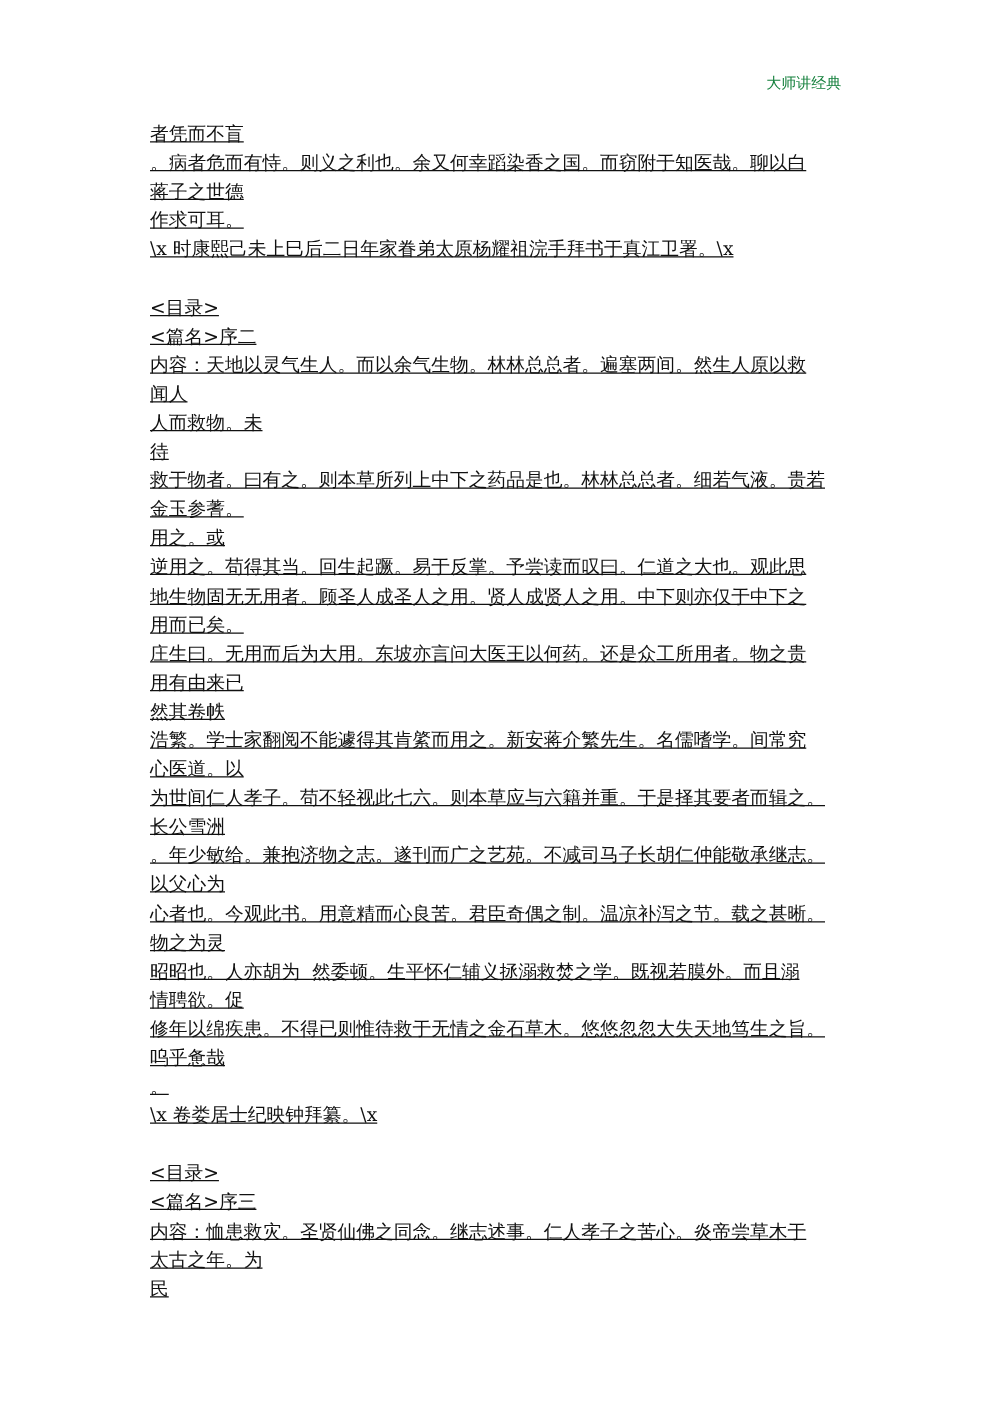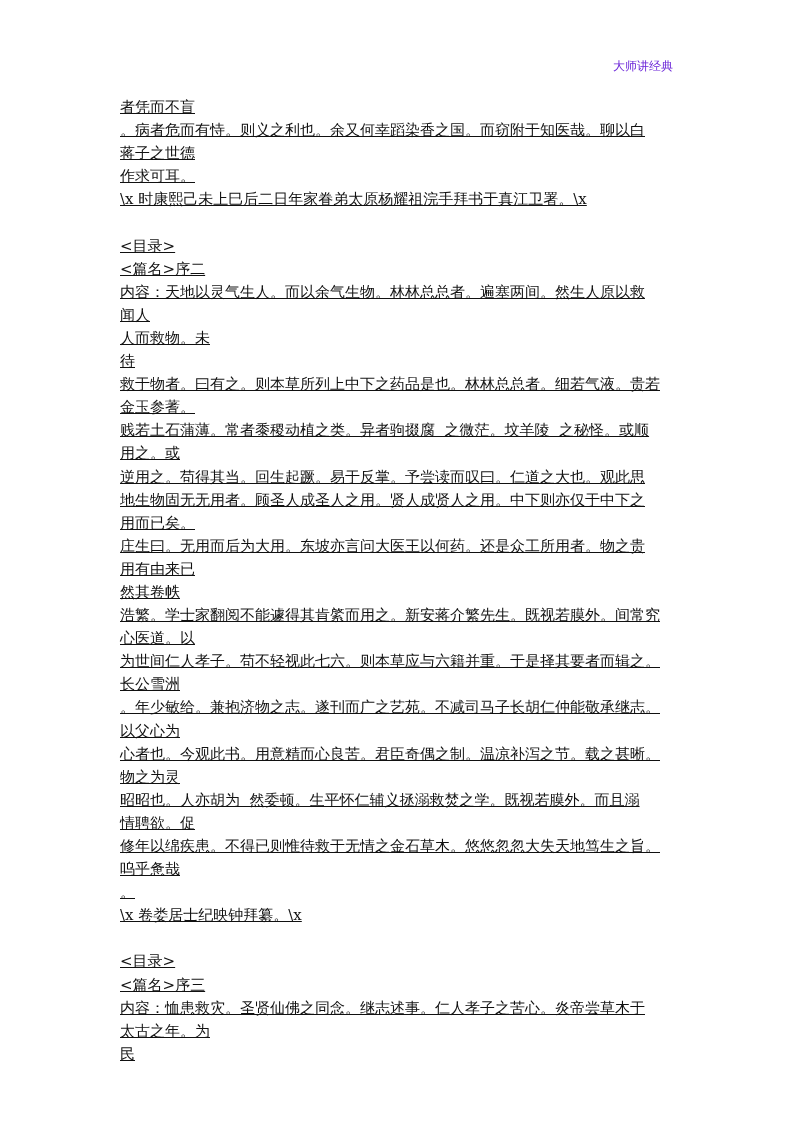--- a/index.html
+++ b/index.html
@@ -3,21 +3,21 @@
 <meta charset="utf-8">
 <style>
   html, body { margin: 0; padding: 0; background: #ffffff; }
   body {
     width: 793px; height: 1122px; position: relative; overflow: hidden;
     font-family: "DejaVu Serif", "Liberation Serif", serif;
     color: #111111;
   }
   .header {
     position: absolute; right: 120px; top: 58px;
-    font-size: 12px; color: #6d28d9;
+    font-size: 12px; color: #15803d;
   }
   .content {
     position: absolute; left: 120px; top: 96px; width: 560px;
     font-size: 15px; line-height: 23.1px; text-decoration: underline;
   }
   .line { display: block; white-space: pre; min-height: 23.1px; }
 </style>
 </head>
 <body>
 
@@ -33,29 +33,28 @@
     <span class="line">\x 时康熙己未上巳后二日年家眷弟太原杨耀祖浣手拜书于真江卫署。\x</span>
     <span class="line"></span>
     <span class="line">&lt;目录&gt;</span>
     <span class="line">&lt;篇名&gt;序二</span>
     <span class="line">内容：天地以灵气生人。而以余气生物。林林总总者。遍塞两间。然生人原以救</span>
     <span class="line">闻人</span>
     <span class="line">人而救物。未</span>
     <span class="line">待</span>
     <span class="line">救于物者。曰有之。则本草所列上中下之药品是也。林林总总者。细若气液。贵若</span>
     <span class="line">金玉参蓍。</span>
-    <span class="line">贱若土石蒲薄。常者黍稷动植之类。异者驹掇腐  之微茫。坟羊陵  之秘怪。或顺</span>
     <span class="line">用之。或</span>
     <span class="line">逆用之。苟得其当。回生起蹶。易于反掌。予尝读而叹曰。仁道之大也。观此思</span>
     <span class="line">地生物固无无用者。顾圣人成圣人之用。贤人成贤人之用。中下则亦仅于中下之</span>
     <span class="line">用而已矣。</span>
     <span class="line">庄生曰。无用而后为大用。东坡亦言问大医王以何药。还是众工所用者。物之贵</span>
     <span class="line">用有由来已</span>
     <span class="line">然其卷帙</span>
-    <span class="line">浩繁。学士家翻阅不能遽得其肯綮而用之。新安蒋介繁先生。既视若膜外。间常究</span>
+    <span class="line">浩繁。学士家翻阅不能遽得其肯綮而用之。新安蒋介繁先生。名儒嗜学。间常究</span>
     <span class="line">心医道。以</span>
     <span class="line">为世间仁人孝子。苟不轻视此七六。则本草应与六籍并重。于是择其要者而辑之。</span>
     <span class="line">长公雪洲</span>
     <span class="line">。年少敏给。兼抱济物之志。遂刊而广之艺苑。不减司马子长胡仁仲能敬承继志。</span>
     <span class="line">以父心为</span>
     <span class="line">心者也。今观此书。用意精而心良苦。君臣奇偶之制。温凉补泻之节。载之甚晰。</span>
     <span class="line">物之为灵</span>
     <span class="line">昭昭也。人亦胡为  然委顿。生平怀仁辅义拯溺救焚之学。既视若膜外。而且溺</span>
     <span class="line">情聘欲。促</span>
     <span class="line">修年以绵疾患。不得已则惟待救于无情之金石草木。悠悠忽忽大失天地笃生之旨。</span>

